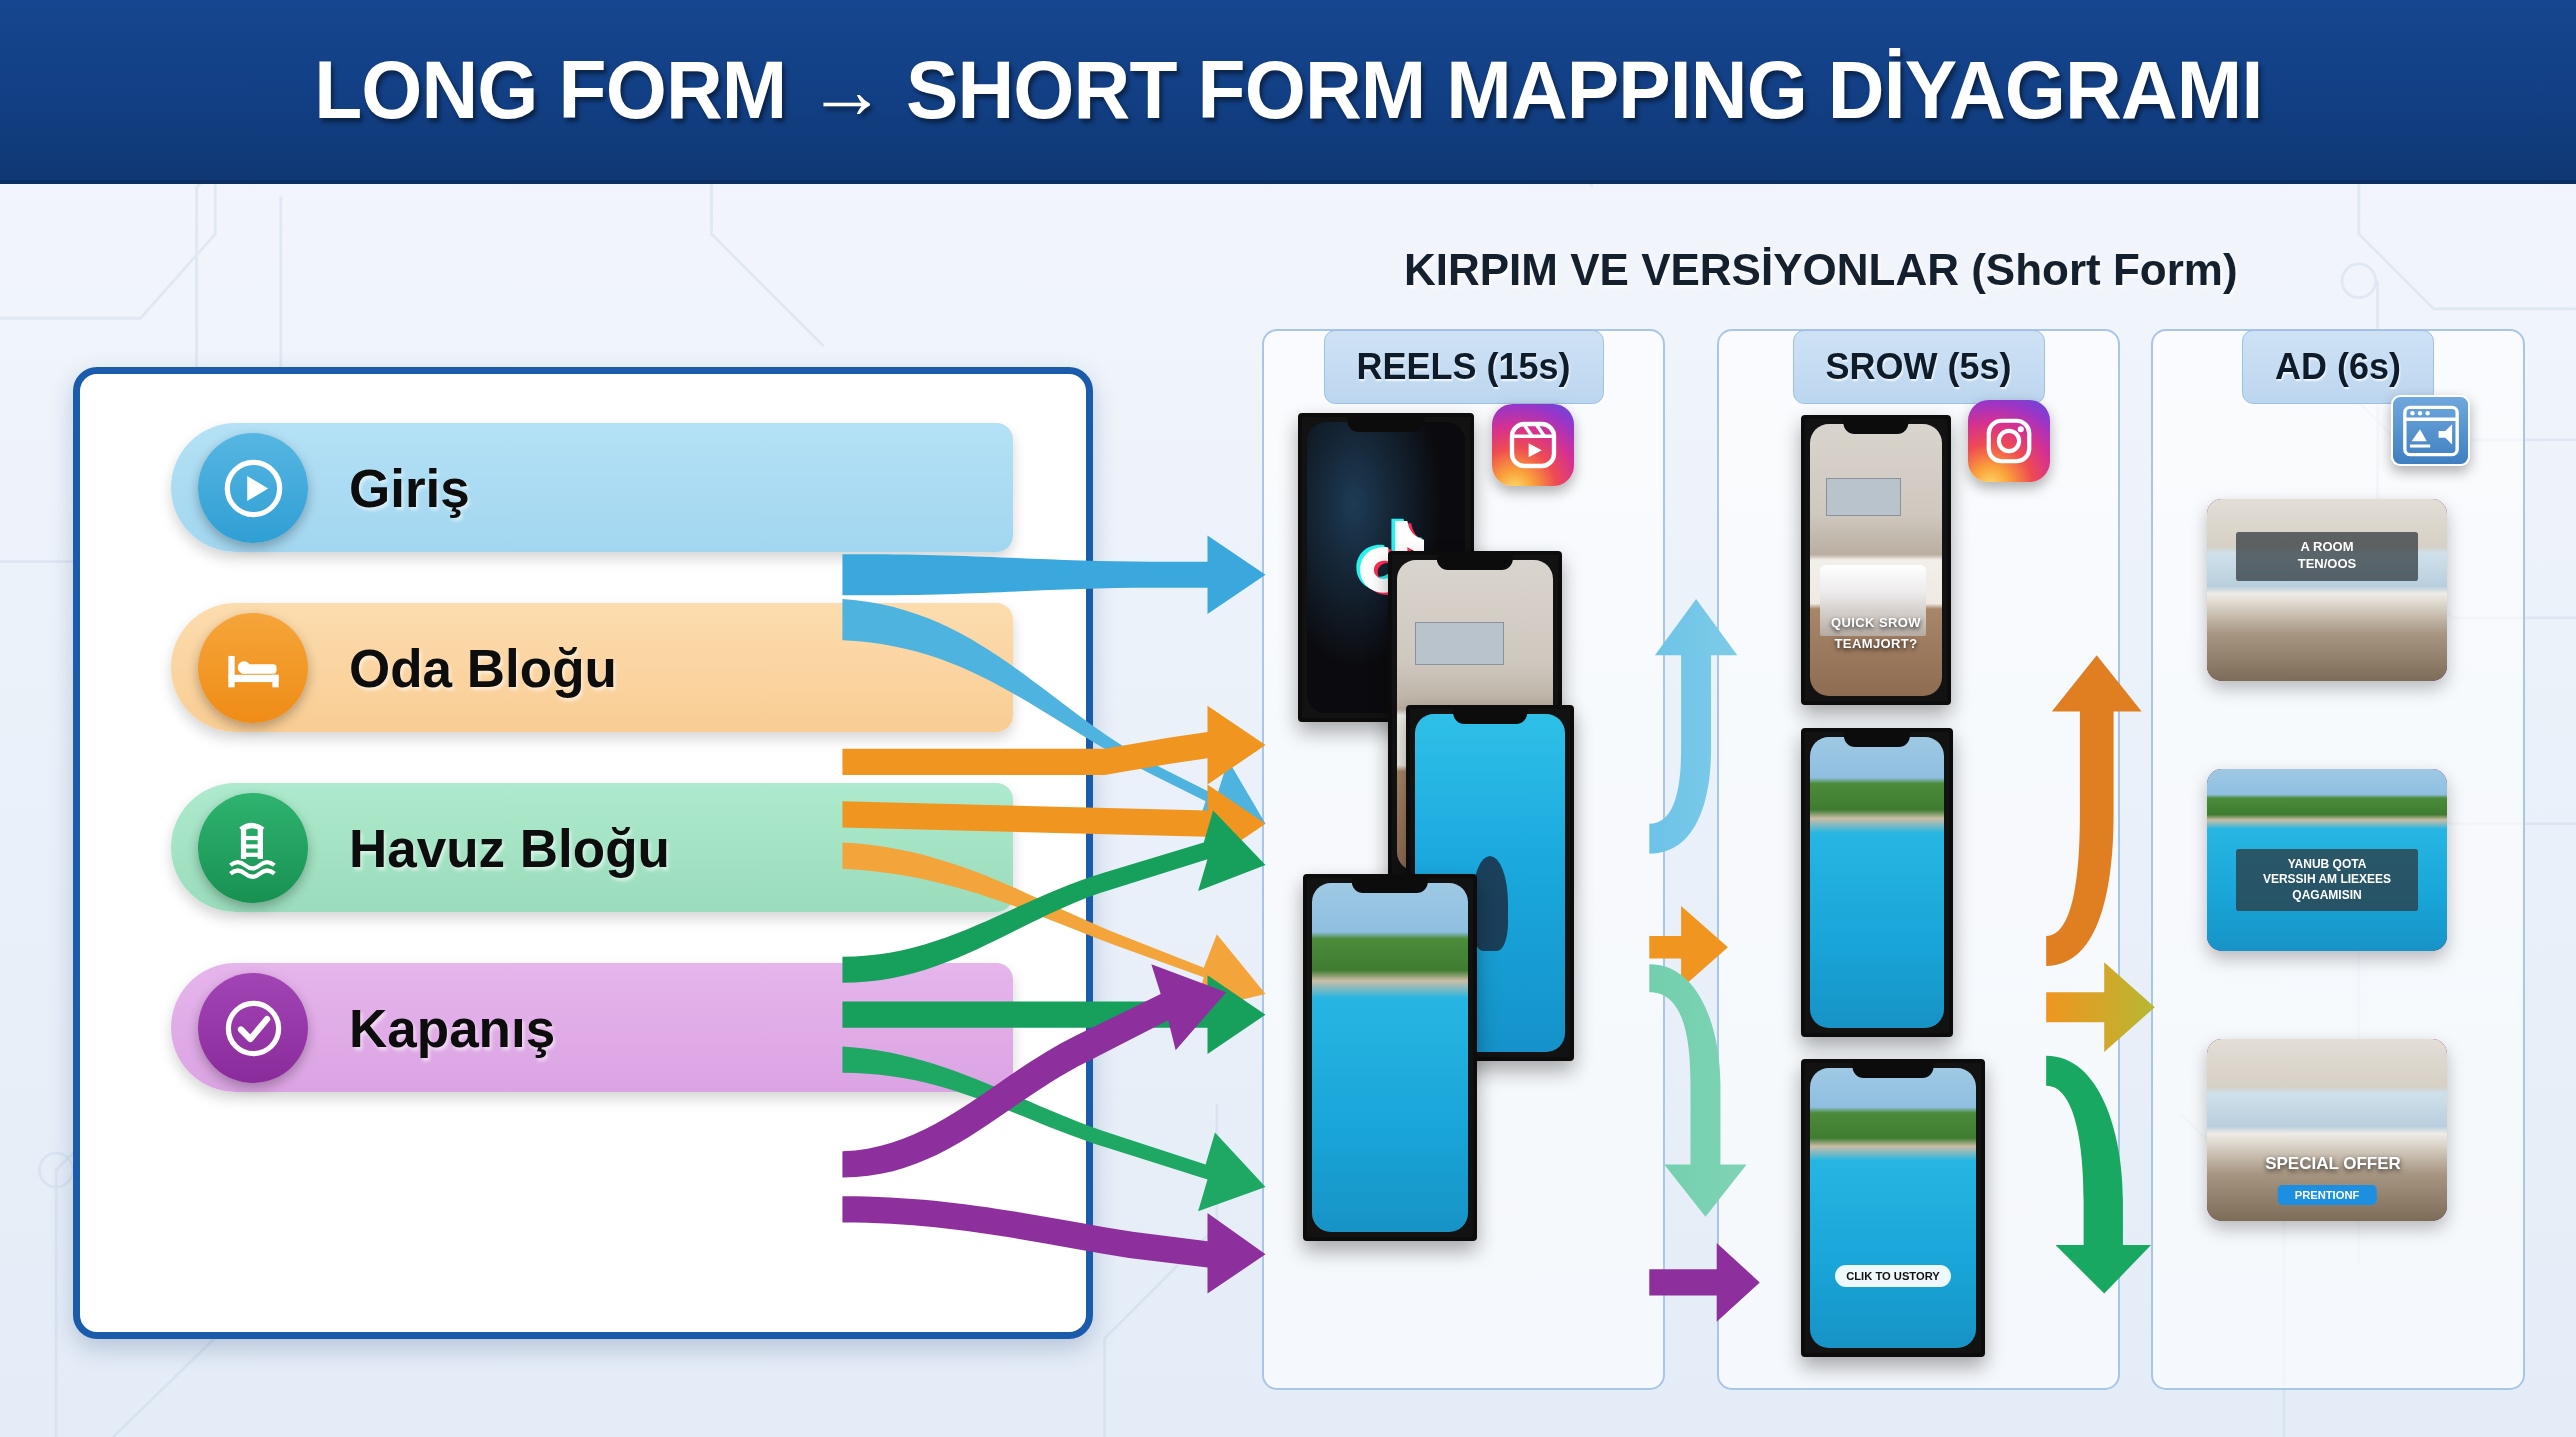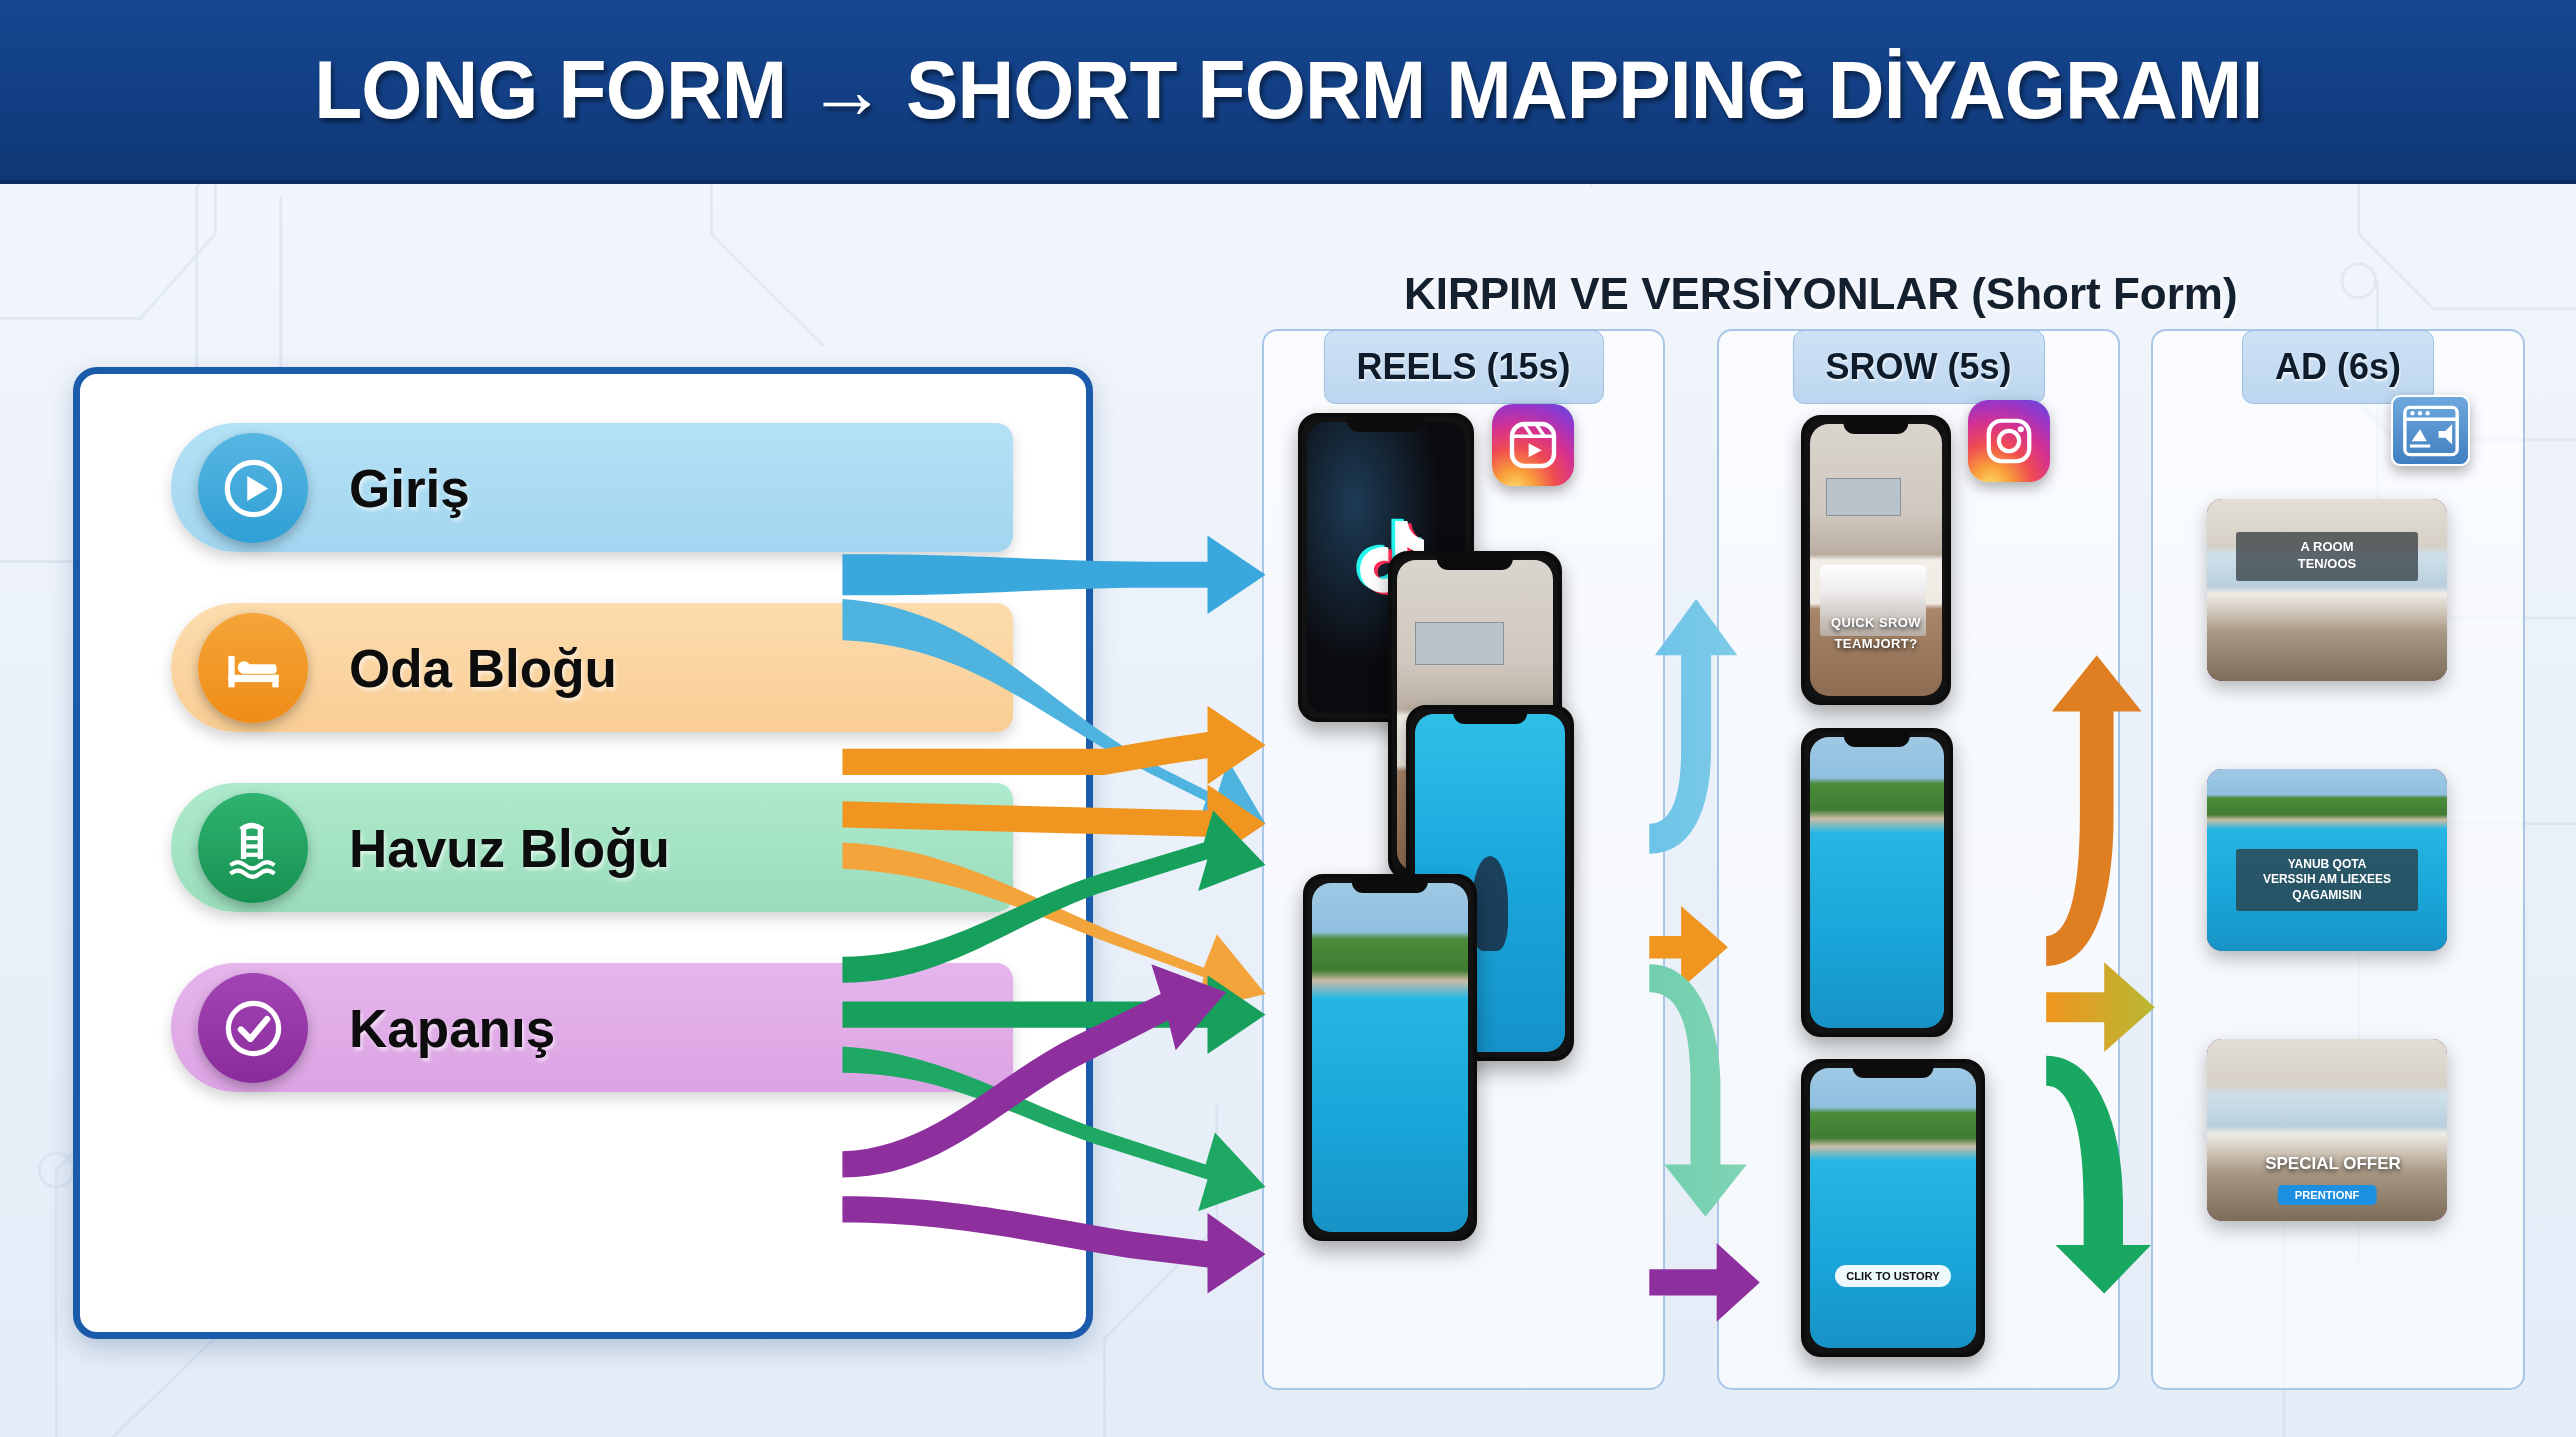--- a/index.html
+++ b/index.html
@@ -38,21 +38,20 @@
   }
 
   
   #right-heading{
     position:absolute;
     left:1404px; top:245px;
     font-size:44px; font-weight:bold; color:#15202e;
     white-space:nowrap;
     text-shadow:1.9px 2.8px 3.7px rgba(255,255,255,.85);
     z-index:5;
-    margin-top:24px;
   }
 
   
   #left-panel{
     position:absolute; left:73px; top:367px; width:1020px; height:972px;
     background:#ffffff;
     border:7.5px solid #1b5bab;
     border-radius:24px;
     box-shadow:0 9.4px 24px rgba(25,60,110,.22);
     z-index:3;
@@ -132,21 +131,21 @@
     font-size:36px; font-weight:bold; color:#0e1b2b;
     white-space:nowrap;
     text-shadow:0.9px 1.9px 1.9px rgba(255,255,255,.8);
     z-index:4;
   }
 
   
   .phone{
     position:absolute;
     background:#121212;
-    border-radius:20px;
+    border-radius:4px;
     box-shadow:0 9.4px 20.6px rgba(0,0,0,.33);
     overflow:hidden;
     z-index:3;
     border:4.7px solid #0c0c0c;
     padding-left:39px;
   }
   .phone .screen{
     position:absolute; inset:4.7px;
     border-radius:19px; overflow:hidden;
     background:#222;

